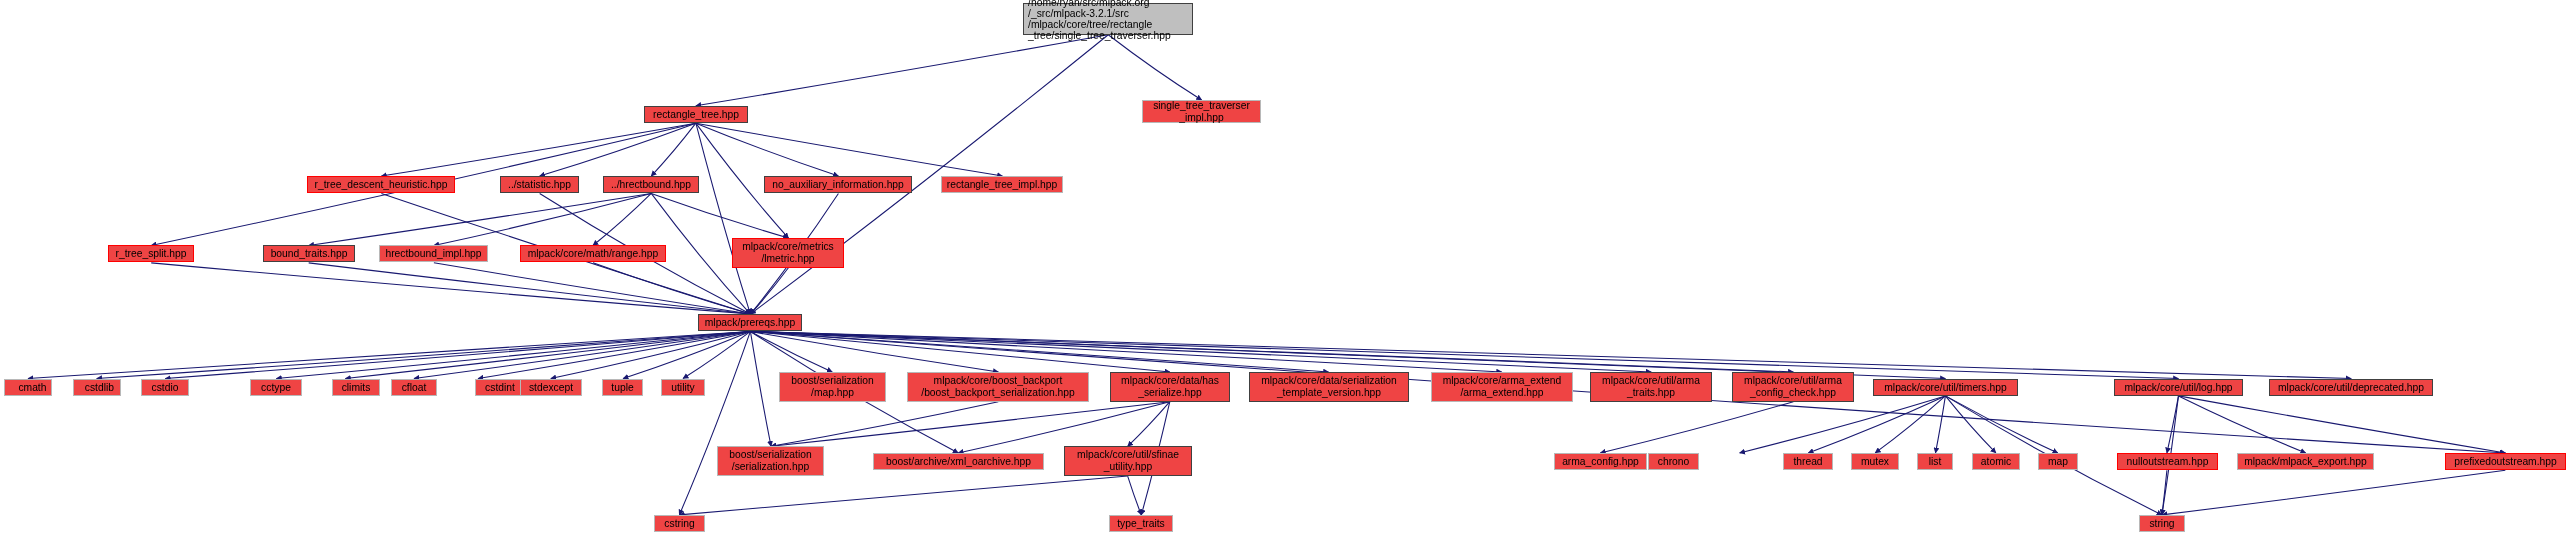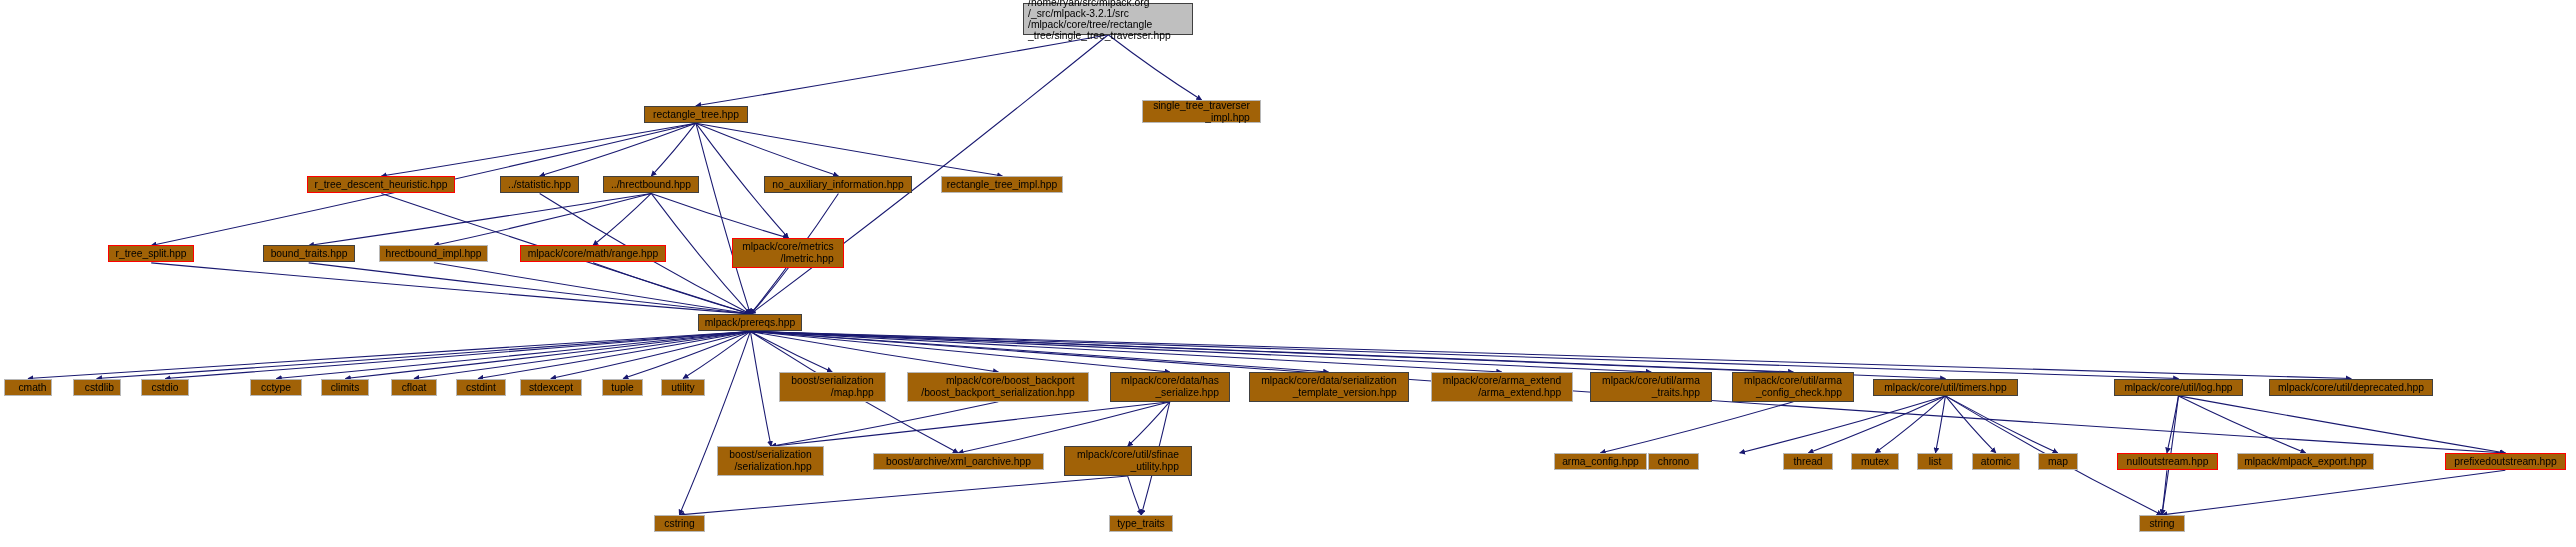--- a/index.html
+++ b/index.html
@@ -24,25 +24,25 @@
     width: 2576px;
     height: 548px;
     pointer-events: none;
   }
   .node {
     position: absolute;
     box-sizing: border-box;
     display: flex;
     align-items: center;
     justify-content: center;
-    text-align: right;
+    text-align: center;
     font-size: 10.3px;
     line-height: 11.6px;
     color: #000000;
-    background: #a16207;
+    background: #ef4444;
     border: 0.8px solid #b8b8b8;
     white-space: pre-line;
     padding: 0 3.3px;
     z-index: 5;
   }
   .node.solid {
     border: 1.3px solid #404040;
   }
   .node.red {
     border: 1.3px solid #ff0000;
@@ -154,23 +154,23 @@
       <div class="node solid" style="left: 263px; top: 245px; width: 92px; height: 17.4px;">bound_traits.hpp</div>
       <div class="node " style="left: 379px; top: 245px; width: 109px; height: 17.4px;">hrectbound_impl.hpp</div>
       <div class="node red" style="left: 520px; top: 245px; width: 146px; height: 17.4px;">mlpack/core/math/range.hpp</div>
       <div class="node red" style="left: 732px; top: 238px; width: 112px; height: 30px;">mlpack/core/metrics
 /lmetric.hpp</div>
       <div class="node solid" style="left: 698px; top: 314px; width: 104px; height: 17.4px;">mlpack/prereqs.hpp</div>
       <div class="node " style="left: 4.1px; top: 379px; width: 48px; height: 17.4px; padding-left: 12px;">cmath</div>
       <div class="node " style="left: 73px; top: 379px; width: 48px; height: 17.4px; padding-left: 8px;">cstdlib</div>
       <div class="node " style="left: 141px; top: 379px; width: 48px; height: 17.4px;">cstdio</div>
       <div class="node " style="left: 250px; top: 379px; width: 52px; height: 17.4px;">cctype</div>
-      <div class="node " style="left: 321px; top: 379px; width: 48px; height: 17.4px;">climits</div>
+      <div class="node " style="left: 332px; top: 379px; width: 48px; height: 17.4px;">climits</div>
       <div class="node " style="left: 391px; top: 379px; width: 46px; height: 17.4px;">cfloat</div>
-      <div class="node " style="left: 456px; top: 379px; width: 50px; height: 17.4px;">cstdint</div>
+      <div class="node " style="left: 475px; top: 379px; width: 50px; height: 17.4px;">cstdint</div>
       <div class="node " style="left: 520px; top: 379px; width: 62px; height: 17.4px;">stdexcept</div>
       <div class="node " style="left: 602px; top: 379px; width: 41px; height: 17.4px;">tuple</div>
       <div class="node " style="left: 661px; top: 379px; width: 44px; height: 17.4px;">utility</div>
       <div class="node " style="left: 779px; top: 372px; width: 107px; height: 30px;">boost/serialization
 /map.hpp</div>
       <div class="node " style="left: 907px; top: 372px; width: 182px; height: 30px;">mlpack/core/boost_backport
 /boost_backport_serialization.hpp</div>
       <div class="node solid" style="left: 1110px; top: 372px; width: 120px; height: 30px;">mlpack/core/data/has
 _serialize.hpp</div>
       <div class="node solid" style="left: 1249px; top: 372px; width: 160px; height: 30px;">mlpack/core/data/serialization

